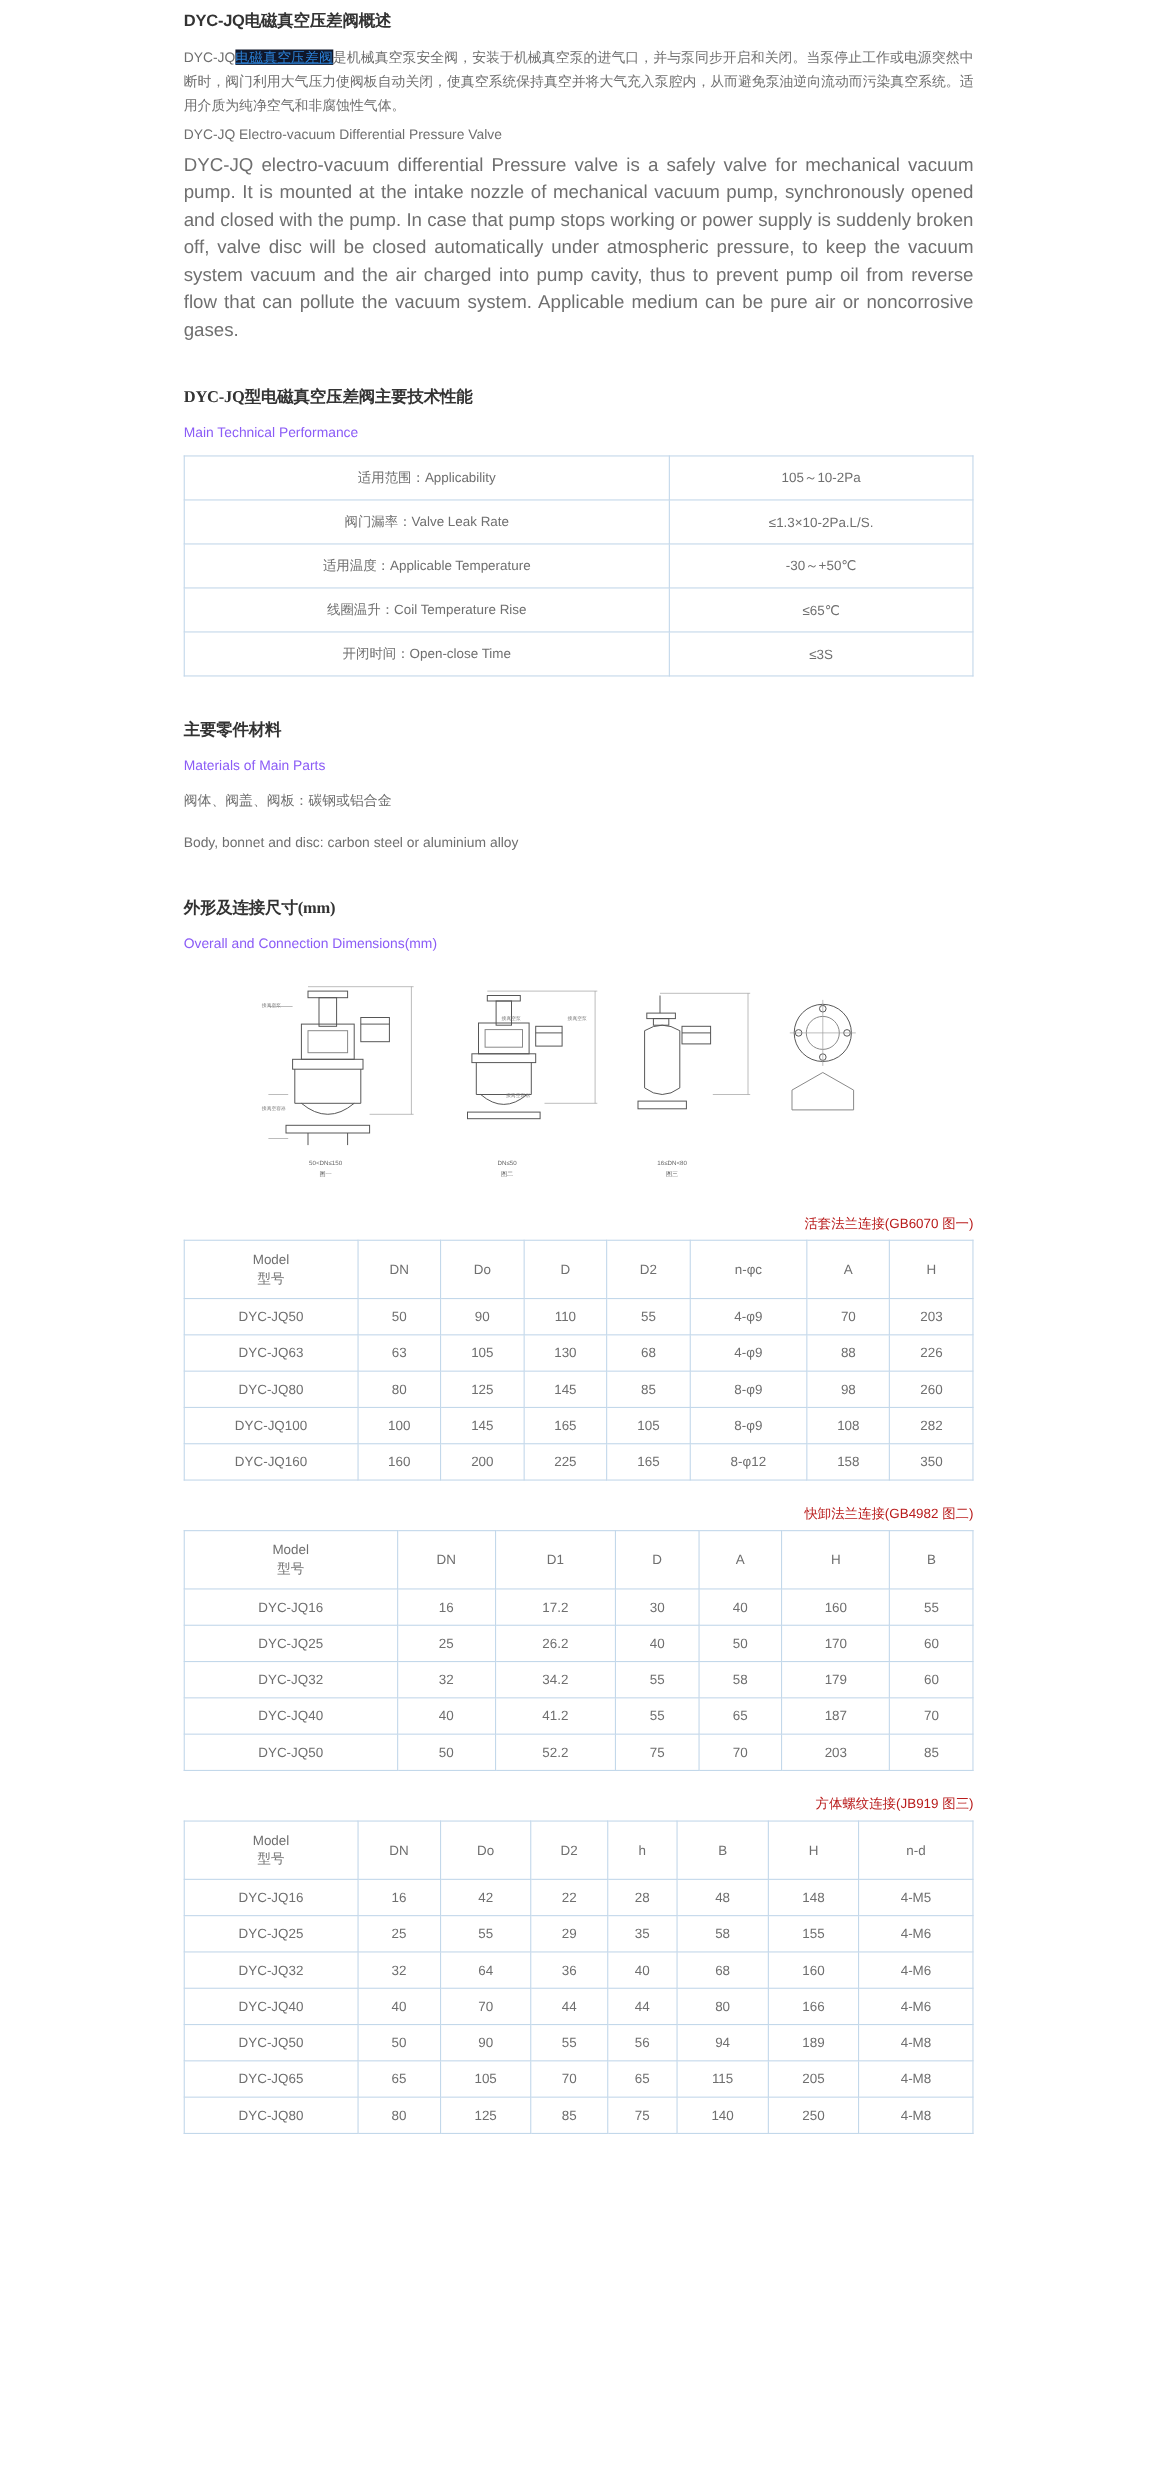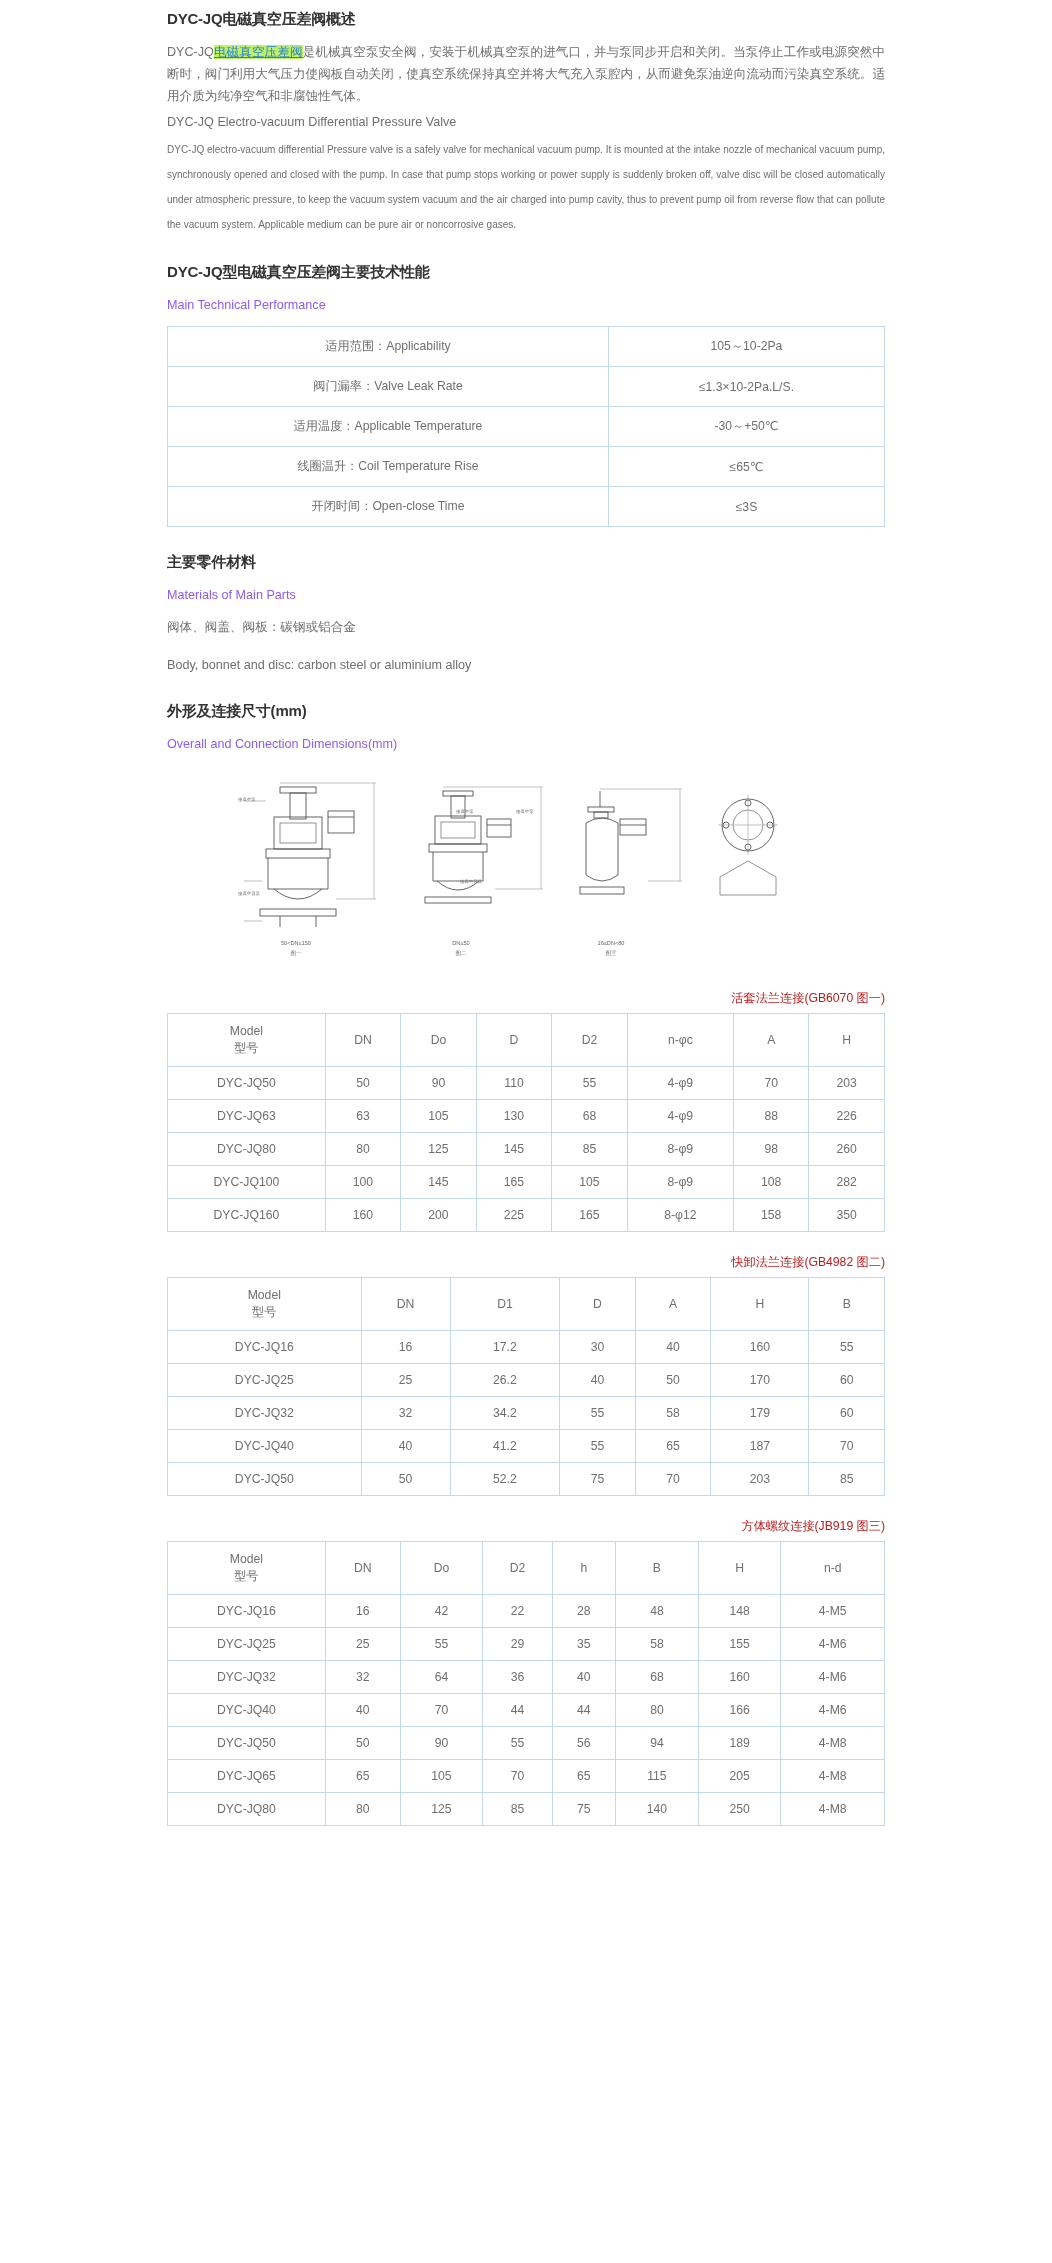--- a/index.html
+++ b/index.html
@@ -14,35 +14,35 @@
   .page { width: 1052px; padding: 0 0 40px 0; }
   .wrap { width: 718px; margin: 0 auto; padding-top: 10px; }
 
   h2.sec-title {
     font-size: 15px;
     font-weight: bold;
     color: #333333;
     margin: 0 0 12px 0;
     letter-spacing: -0.2px;
   }
-  h2.sec-title.spaced { margin-top: 26px; }
+  h2.sec-title.spaced { margin-top: 39px; font-family: Liberation Serif, serif; }
 
   p.para {
     font-size: 12.6px;
     line-height: 22px;
     color: #6f6f6f;
     margin: 0 0 4px 0;
     text-align: justify;
   }
-  p.para.en { font-size: 10px; line-height: 25px; }
+  p.para.en { font-size: 17px; line-height: 25px; }
 
   a.inline-link {
     color: #2b7fd4;
     text-decoration: underline;
-    background: #bef264;
+    background: #0f172a;
   }
 
   .subtitle {
     font-size: 12.6px;
     color: #8b5cf6;
     margin: 2px 0 10px 0;
     line-height: 22px;
   }
 
   table.data {

